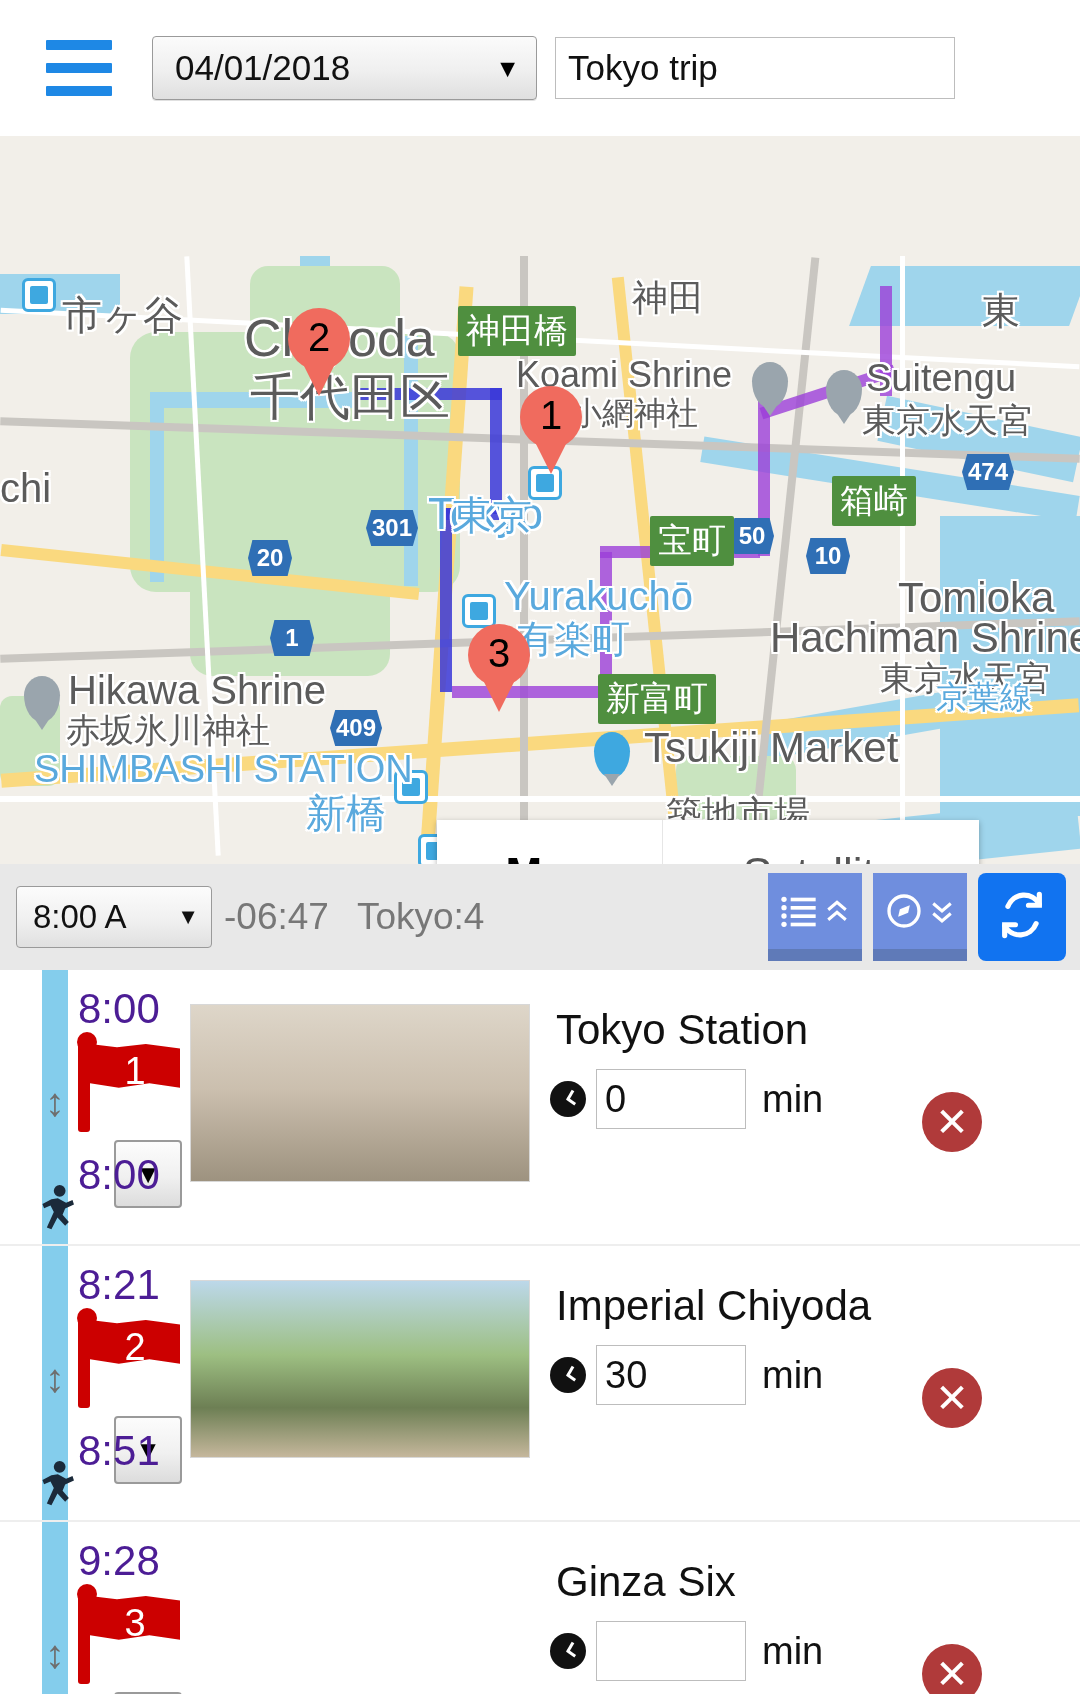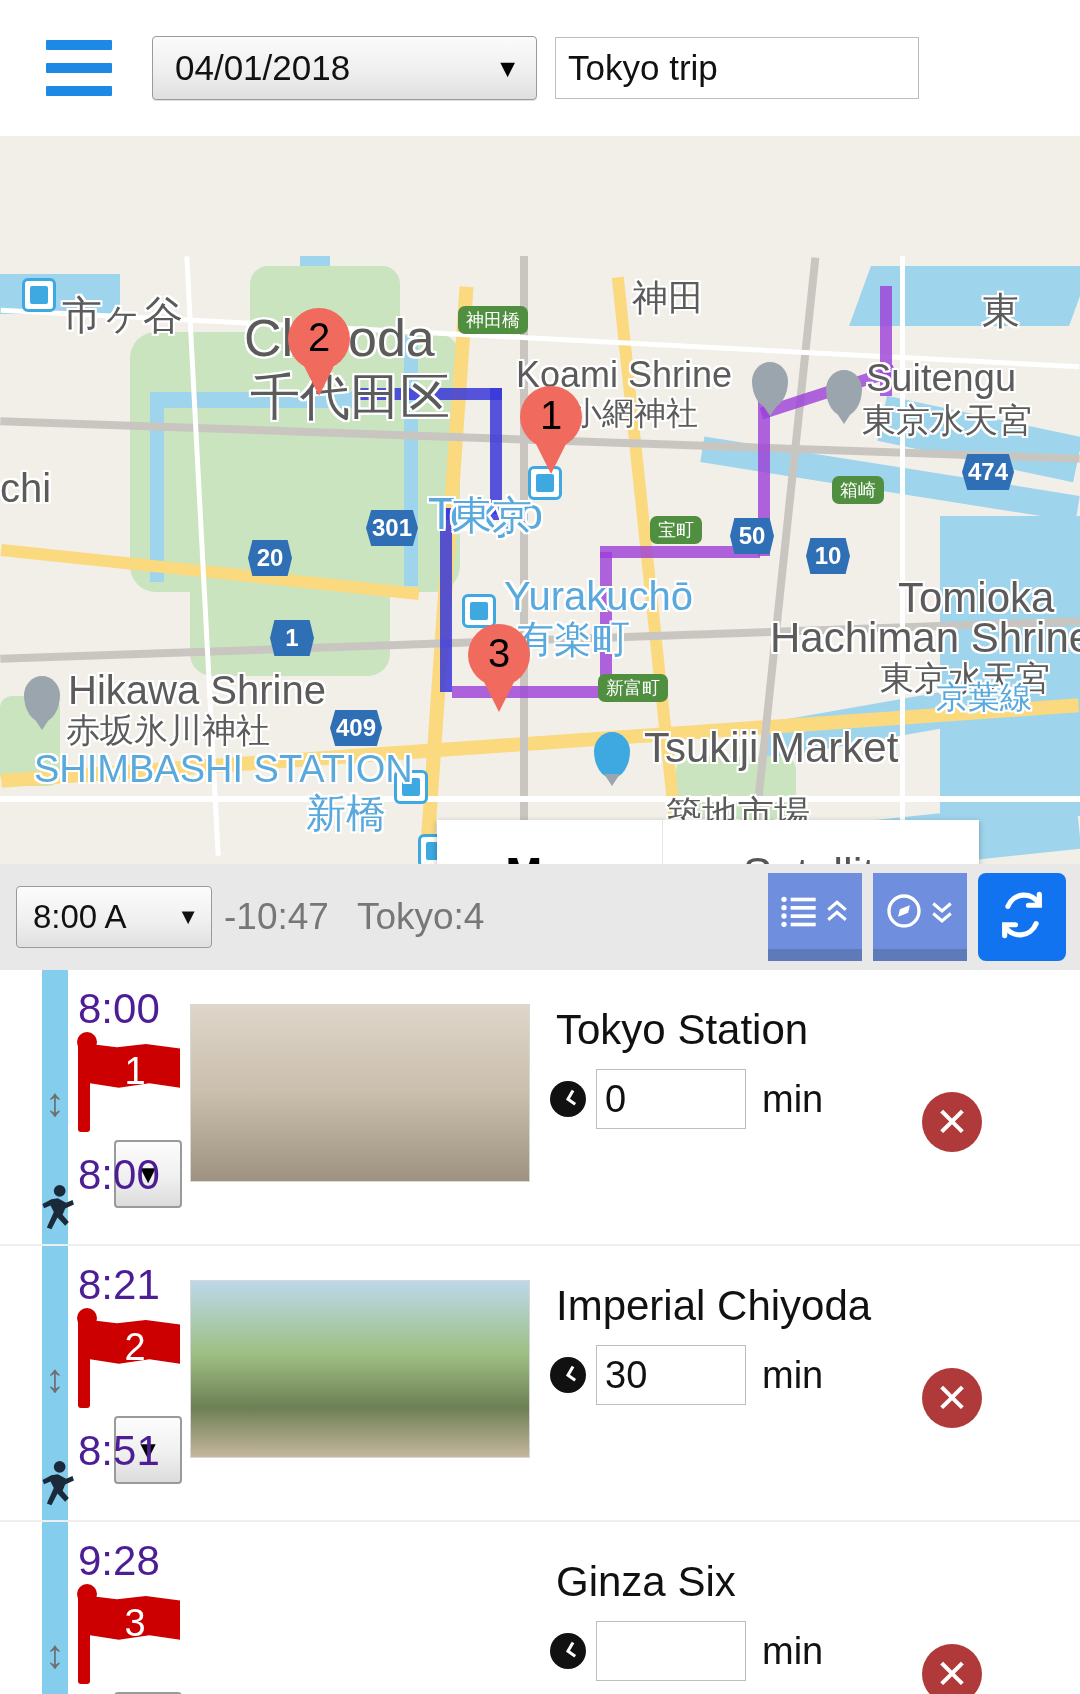--- a/index.html
+++ b/index.html
@@ -35,21 +35,21 @@
     background: linear-gradient(to bottom, #fbfbfb 0%, #efefef 55%, #dfdfdf 100%);
     display: flex; align-items: center; justify-content: space-between;
     padding: 0 16px 0 22px;
     font-size: 35px; color: #111;
     box-shadow: 0 1px 0 rgba(0,0,0,.12);
     cursor: pointer;
   }
   .date-select .caret { font-size: 25px; color: #000; }
   .title-input {
     margin-left: 18px;
-    width: 364px; height: 62px;
+    width: 400px; height: 62px;
     border: 1px solid #bdbdbd;
     background: #fff;
     font-size: 35px; color: #111;
     padding: 0 12px;
     font-family: "Liberation Sans", sans-serif;
   }
 
   
   .map {
     position: relative;
@@ -80,21 +80,21 @@
     position: absolute;
     background: #2f6fb5; color: #fff;
     font-size: 24px; font-weight: bold;
     display: flex; align-items: center; justify-content: center;
     height: 36px; min-width: 44px; padding: 0 6px;
     clip-path: polygon(10% 0, 90% 0, 100% 50%, 90% 100%, 10% 100%, 0 50%);
   }
   .greenbox {
     position: absolute;
     background: #4f8f3f; color: #fff;
-    font-size: 18px; padding: 2px 8px; border-radius: 7px;
+    font-size: 34px; padding: 2px 8px; border-radius: 2px;
   }
   .poi-pin {
     position: absolute; width: 36px; height: 46px;
     background: #9aa5ad;
     border-radius: 50% 50% 50% 50% / 42% 42% 58% 58%;
   }
   .poi-pin::after {
     content:''; position:absolute; left:50%; bottom:-8px;
     transform: translateX(-50%);
     border-left: 8px solid transparent; border-right: 8px solid transparent;
@@ -419,21 +419,21 @@
     <div class="mt-sat">Satellite</div>
   </div>
 
 </div>
 
 <div class="toolbar">
   <div class="time-select">
     <span>8:00 A</span>
     <span class="caret">▼</span>
   </div>
-  <span class="endtime">-10:47</span>
+  <span class="endtime">-06:47</span>
   <span class="spots">Tokyo:4</span>
 
   <div class="tb-btns">
     <div class="tb-btn">
       <span class="tb-ico">
         <svg width="40" height="40" viewBox="0 0 24 24" fill="#fff">
           <circle cx="3" cy="5" r="1.6"></circle>
             <rect x="7" y="4" width="15" height="2.2"></rect>
           <circle cx="3" cy="10" r="1.6"></circle>
             <rect x="7" y="9" width="15" height="2.2"></rect>

